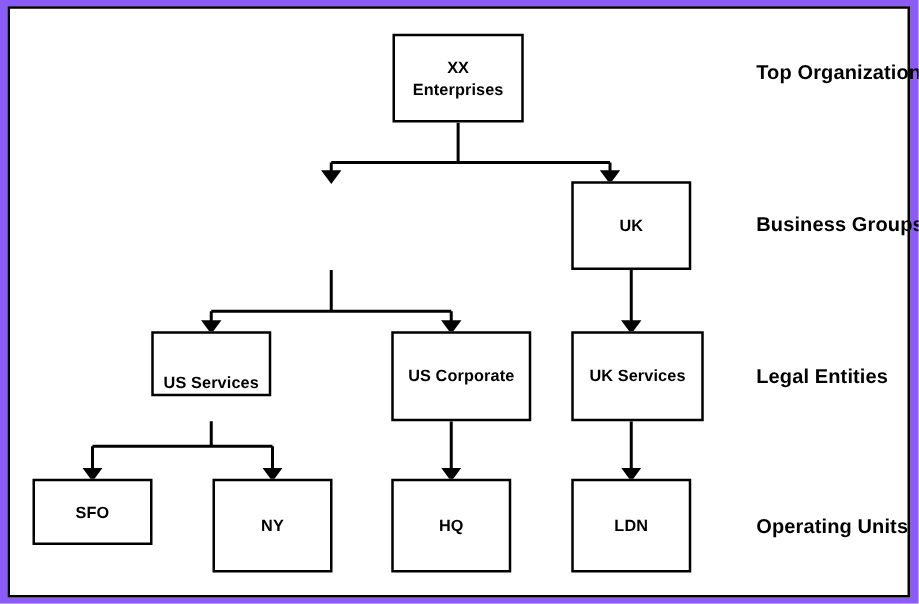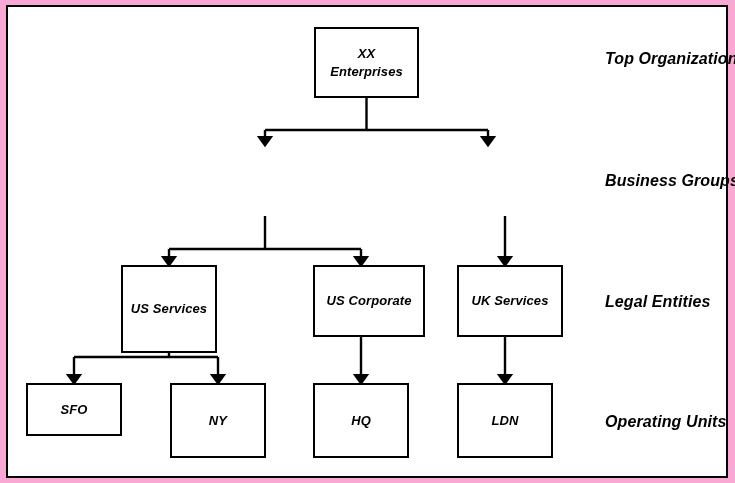--- a/index.html
+++ b/index.html
@@ -4,24 +4,23 @@
 <style>
   html, body {
     margin: 0;
     padding: 0;
     background: #ffffff;
   }
   #canvas {
     position: relative;
     width: 735px;
     height: 483px;
-    background: #f9a8d4;
+    background: #8b5cf6;
     font-family: "Liberation Sans", sans-serif;
     overflow: hidden;
-    font-style: italic;
   }
   #frame {
     position: absolute;
     left: 6px;
     top: 5px;
     width: 722px;
     height: 473px;
     border: 2px solid #000000;
     box-sizing: border-box;
     background: #ffffff;
@@ -94,22 +93,25 @@
     <path d="M505,337 L505,377" stroke="#000000" stroke-width="2.4" fill="none" marker-end="url(#arrow)"></path>
   </svg>
 
   <div class="node" style="left:314px; top:27px; width:105px; height:71px;">
     <div>
       <span>XX</span>
       <span class="l2">Enterprises</span>
     </div>
   </div>
 
+  <div class="node" style="left:457px; top:145px; width:96px; height:71px;">
+    <span>UK</span>
+  </div>
 
-  <div class="node" style="left:121px; top:265px; width:96px; height:88px;">
+  <div class="node" style="left:121px; top:265px; width:96px; height:52px;align-items:flex-end;">
     <span>US Services</span>
   </div>
   <div class="node" style="left:313px; top:265px; width:112px; height:72px;">
     <span>US Corporate</span>
   </div>
   <div class="node" style="left:457px; top:265px; width:106px; height:72px;">
     <span>UK Services</span>
   </div>
 
   <div class="node" style="left:26px; top:383px; width:96px; height:53px;">

